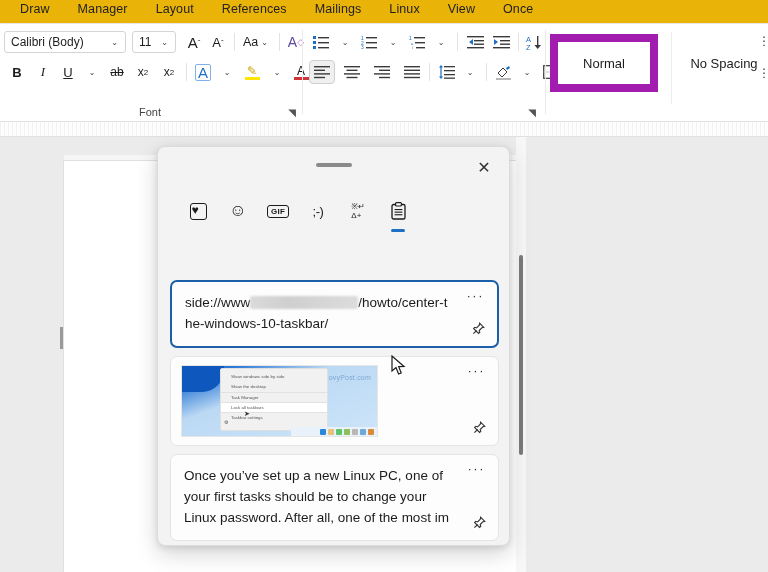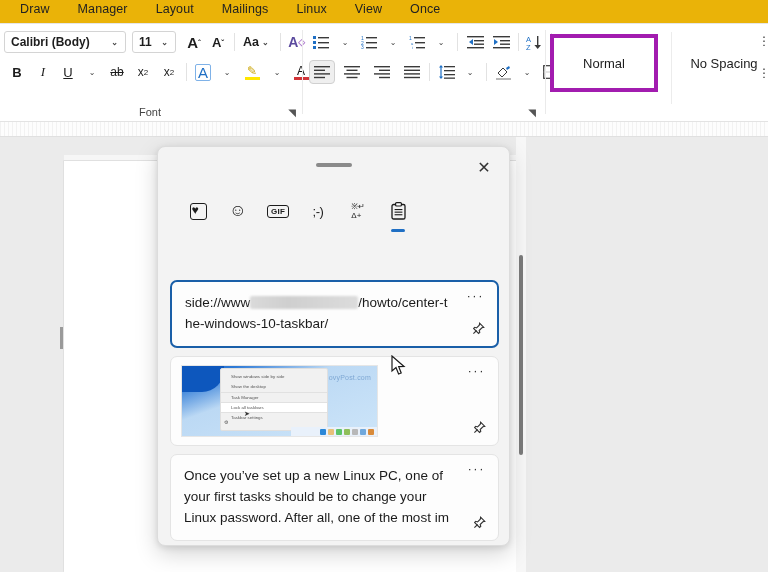--- a/index.html
+++ b/index.html
@@ -72,21 +72,21 @@
   .icon-blue { color: #1f6fc4; }
   .small-sub { font-size: 8px; vertical-align: sub; }
   .small-sup { font-size: 8px; vertical-align: super; }
 
   
   .style-card {
     width: 108px; height: 58px; display: flex; align-items: center;
     justify-content: center; font-size: 13px; color: #1d1d1d;
     background: #fff;
   }
-  .style-card.sel { border: 4px solid #a21caf; }
+  .style-card.sel { border: 8px solid #a21caf; }
   .styles-vsep { position: absolute; top: 8px; width: 1px; height: 72px; background: #ececec; }
   .ribbon-more {
     position: absolute; font-size: 12px; color: #333; letter-spacing: 1px;
   }
 
   
   .ruler {
     position: absolute; left: 0; top: 122px; width: 768px; height: 14px;
     background: #fdfdfd;
     background-image: repeating-linear-gradient(
@@ -249,31 +249,32 @@
 </style>
 </head>
 <body>
 
 <div id="app">
 
   <div class="tabbar">
     <div class="tab">Draw</div>
     <div class="tab">Manager</div>
     <div class="tab">Layout</div>
+    <div class="tab">References</div>
     <div class="tab">Mailings</div>
     <div class="tab">Linux</div>
     <div class="tab">View</div>
     <div class="tab">Once</div>
   </div>
   <div class="tabbar-sep"></div>
 
   <div class="ribbon">
 
     <div class="grp" id="grp-font" style="left:0; width:300px;">
-      <div class="row" style="left:4px; top:6px;font-weight:bold;">
+      <div class="row" style="left:4px; top:6px;">
         <div class="combo" id="font-name-combo">
           <span class="cval">Calibri (Body)</span>
           <span class="ccar">⌄</span>
         </div>
         <div style="width:6px;"></div>
         <div class="combo" id="font-size-combo">
           <span class="cval">11</span>
           <span class="ccar">⌄</span>
         </div>
         <div style="width:6px;"></div>

